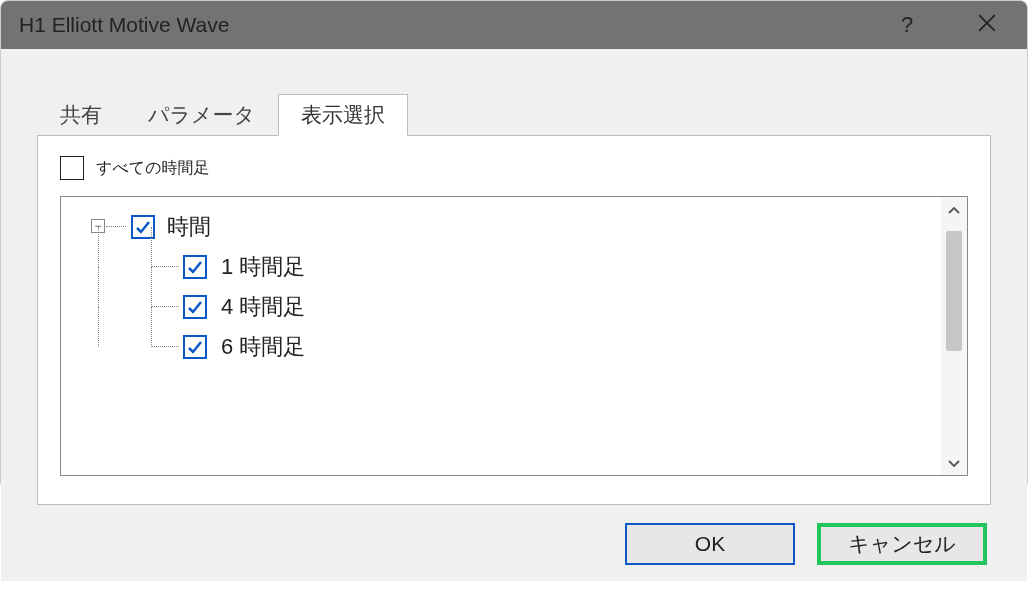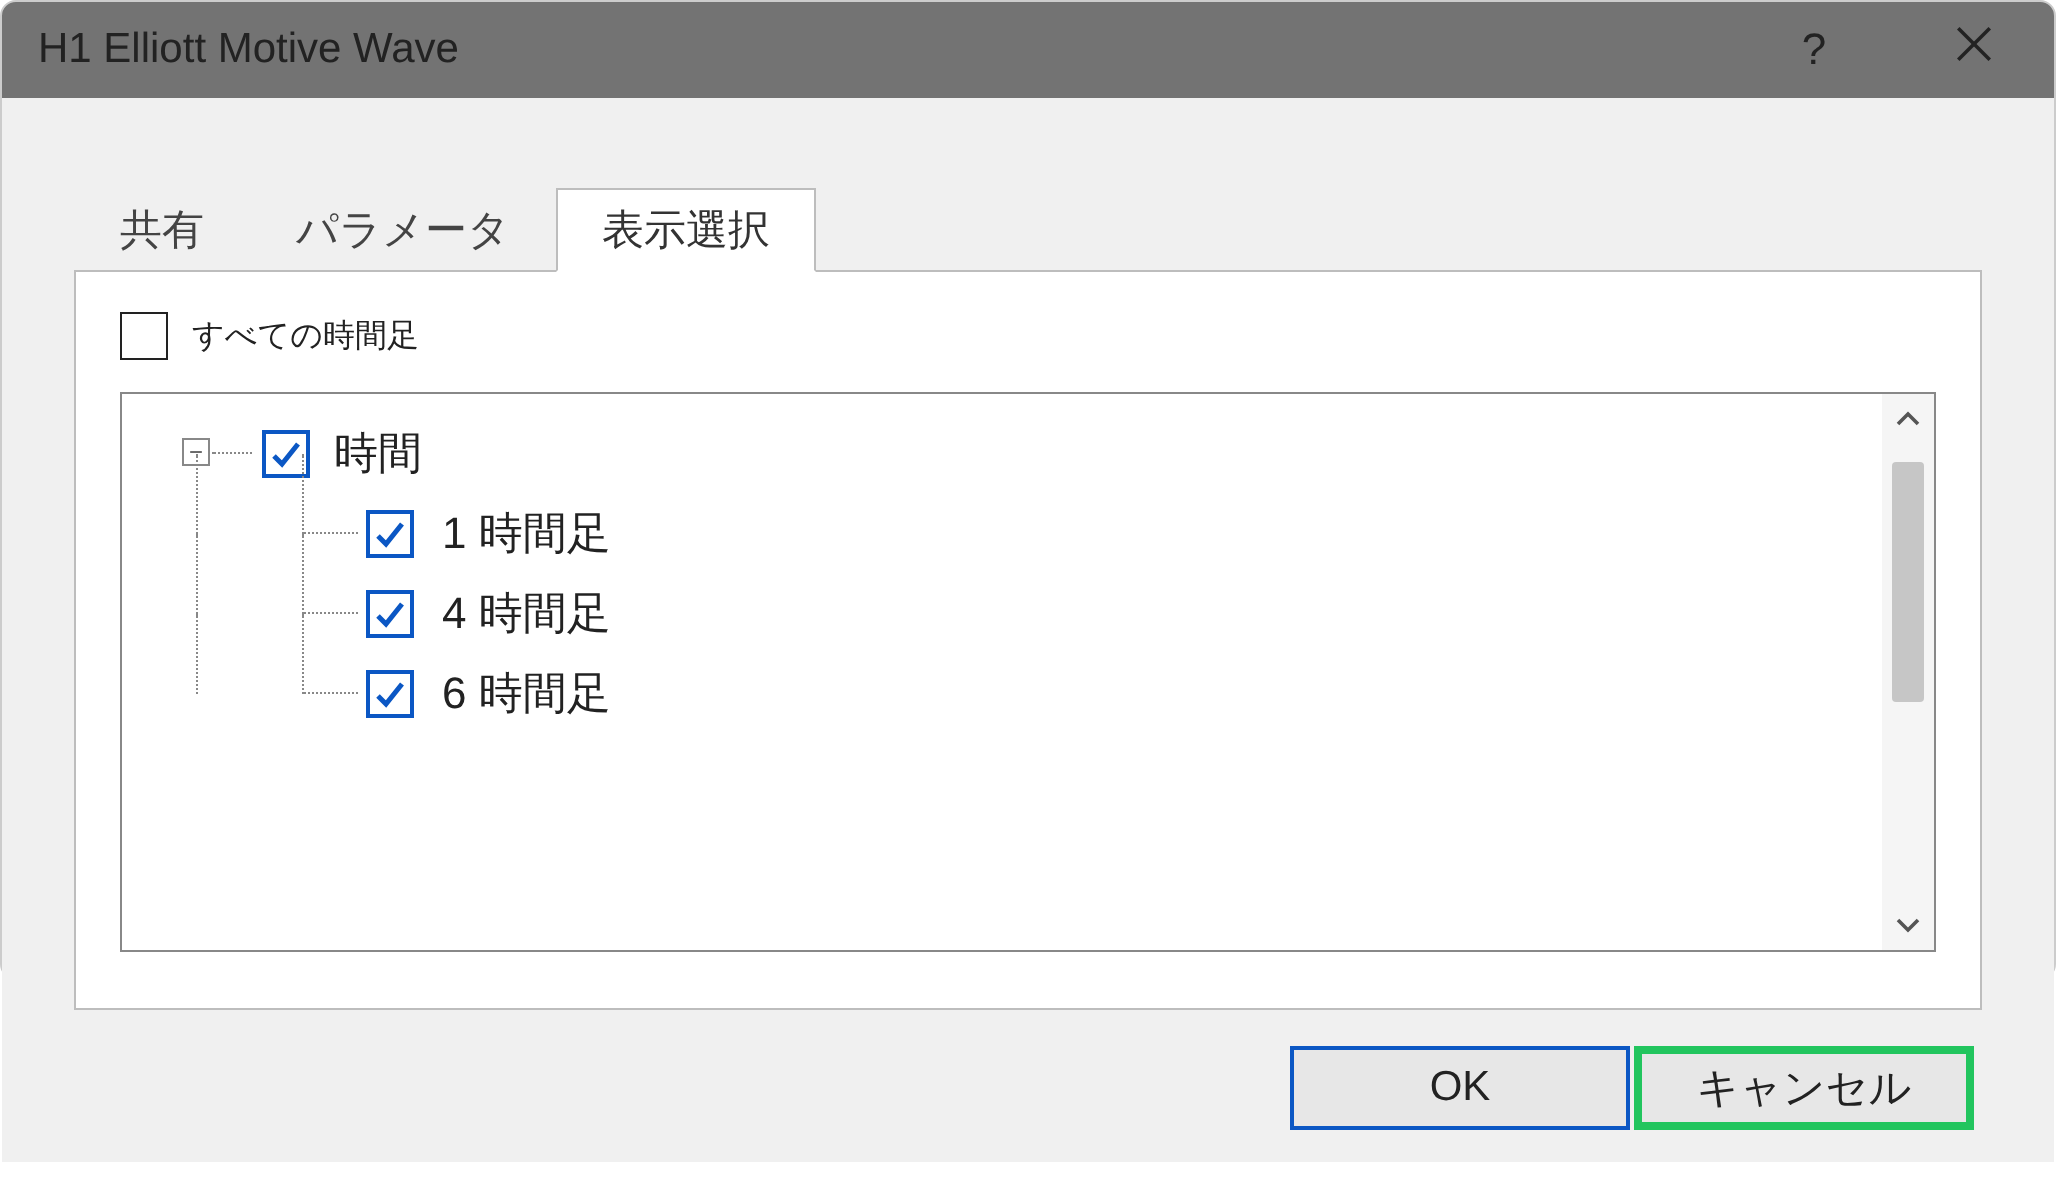--- a/index.html
+++ b/index.html
@@ -245,21 +245,21 @@
     margin-left: 14px;
     font-size: 22px;
     color: #222;
   }
   .root .label { margin-left: 12px; }
 
   
   .btnbar {
     display: flex;
     justify-content: flex-end;
-    gap: 2px;
+    gap: 22px;
     padding: 18px 24px 0 0;
   }
   .btn {
     width: 170px;
     height: 42px;
     display: flex;
     align-items: center;
     justify-content: center;
     font-size: 21px;
     background: #e7e7e7;

